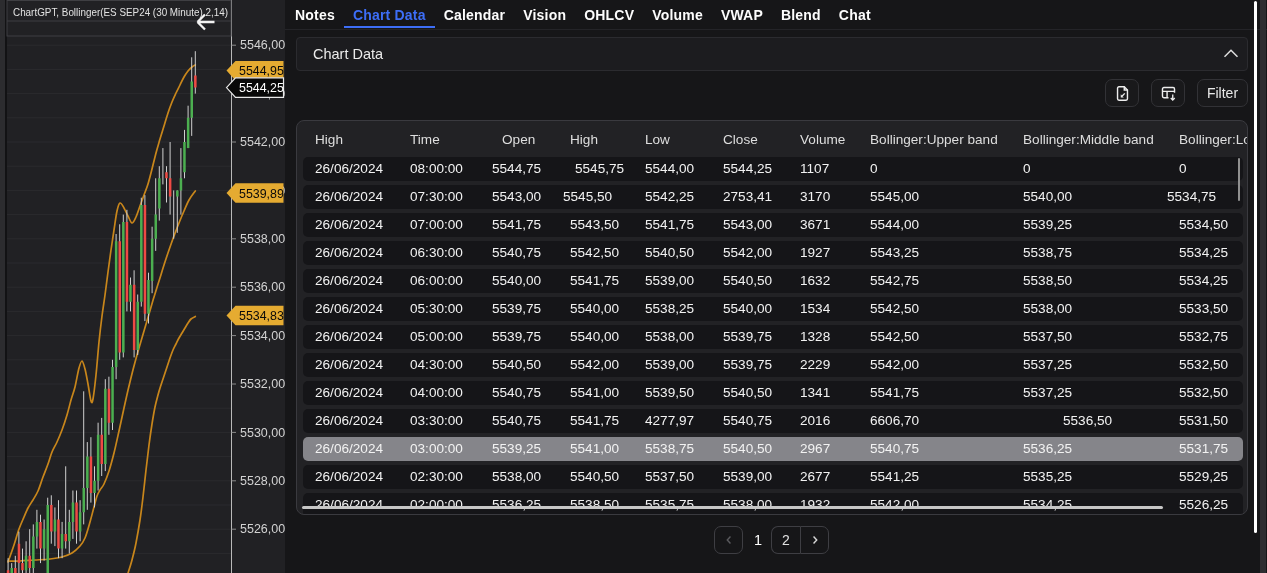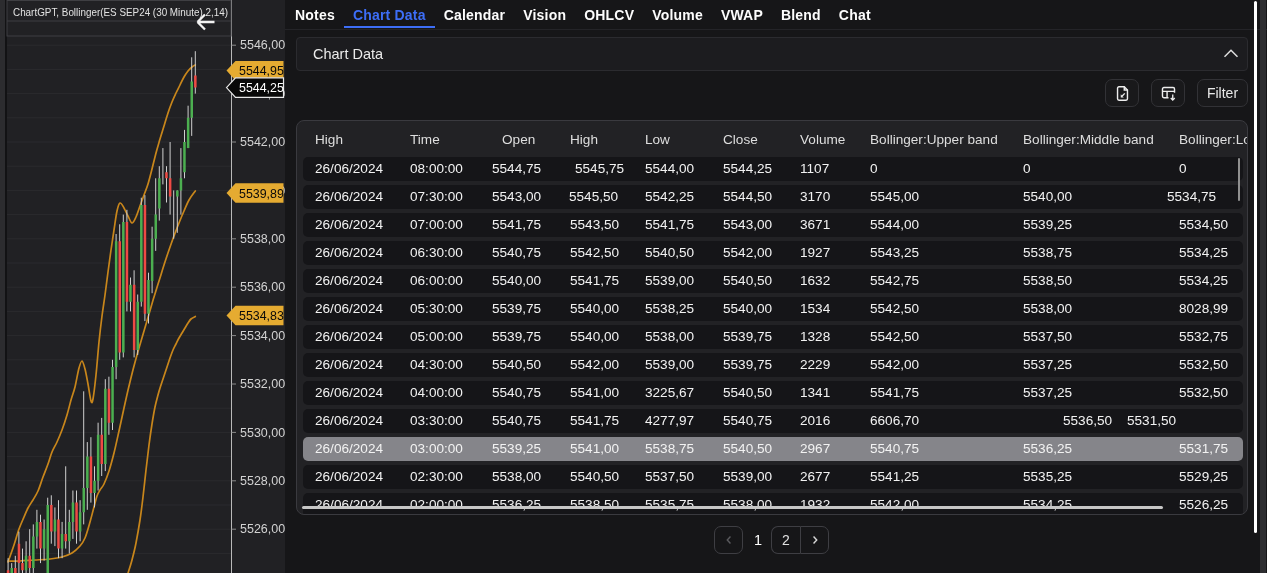--- a/index.html
+++ b/index.html
@@ -149,23 +149,23 @@
         <span style="left:420px">5544,25</span>
         <span style="left:497px">1107</span>
         <span style="left:567px">0</span>
         <span style="left:720px">0</span>
         <span style="left:876px">0</span>
       </div>
       <div class="row" style="top:63.5px">
         <span style="left:12px">26/06/2024</span>
         <span style="left:107px">07:30:00</span>
         <span style="left:189px">5543,00</span>
-        <span style="left:266px">5545,50</span>
+        <span style="left:260px">5545,50</span>
         <span style="left:342px">5542,25</span>
-        <span style="left:420px">5544,50</span>
+        <span style="left:420px">2753,41</span>
         <span style="left:497px">3170</span>
         <span style="left:567px">5545,00</span>
         <span style="left:720px">5540,00</span>
         <span style="left:864px">5534,75</span>
       </div>
       <div class="row" style="top:91.5px">
         <span style="left:12px">26/06/2024</span>
         <span style="left:107px">07:00:00</span>
         <span style="left:189px">5541,75</span>
         <span style="left:267px">5543,50</span>
@@ -203,21 +203,21 @@
       <div class="row" style="top:175.5px">
         <span style="left:12px">26/06/2024</span>
         <span style="left:107px">05:30:00</span>
         <span style="left:189px">5539,75</span>
         <span style="left:267px">5540,00</span>
         <span style="left:342px">5538,25</span>
         <span style="left:420px">5540,00</span>
         <span style="left:497px">1534</span>
         <span style="left:567px">5542,50</span>
         <span style="left:720px">5538,00</span>
-        <span style="left:876px">8028,99</span>
+        <span style="left:876px">5533,50</span>
       </div>
       <div class="row" style="top:203.5px">
         <span style="left:12px">26/06/2024</span>
         <span style="left:107px">05:00:00</span>
         <span style="left:189px">5539,75</span>
         <span style="left:267px">5540,00</span>
         <span style="left:342px">5538,00</span>
         <span style="left:420px">5539,75</span>
         <span style="left:497px">1328</span>
         <span style="left:567px">5542,50</span>
@@ -234,38 +234,38 @@
         <span style="left:497px">2229</span>
         <span style="left:567px">5542,00</span>
         <span style="left:720px">5537,25</span>
         <span style="left:876px">5532,50</span>
       </div>
       <div class="row" style="top:259.5px">
         <span style="left:12px">26/06/2024</span>
         <span style="left:107px">04:00:00</span>
         <span style="left:189px">5540,75</span>
         <span style="left:267px">5541,00</span>
-        <span style="left:342px">3225,67</span>
+        <span style="left:342px">5539,50</span>
         <span style="left:420px">5540,50</span>
         <span style="left:497px">1341</span>
         <span style="left:567px">5541,75</span>
         <span style="left:720px">5537,25</span>
         <span style="left:876px">5532,50</span>
       </div>
       <div class="row" style="top:287.5px">
         <span style="left:12px">26/06/2024</span>
         <span style="left:107px">03:30:00</span>
         <span style="left:189px">5540,75</span>
         <span style="left:267px">5541,75</span>
         <span style="left:342px">4277,97</span>
         <span style="left:420px">5540,75</span>
         <span style="left:497px">2016</span>
         <span style="left:567px">6606,70</span>
         <span style="left:760px">5536,50</span>
-        <span style="left:824px">5531,50</span>
+        <span style="left:876px">5531,50</span>
       </div>
       <div class="row hl" style="top:315.5px">
         <span style="left:12px">26/06/2024</span>
         <span style="left:107px">03:00:00</span>
         <span style="left:189px">5539,25</span>
         <span style="left:267px">5541,00</span>
         <span style="left:342px">5538,75</span>
         <span style="left:420px">5540,50</span>
         <span style="left:497px">2967</span>
         <span style="left:567px">5540,75</span>

